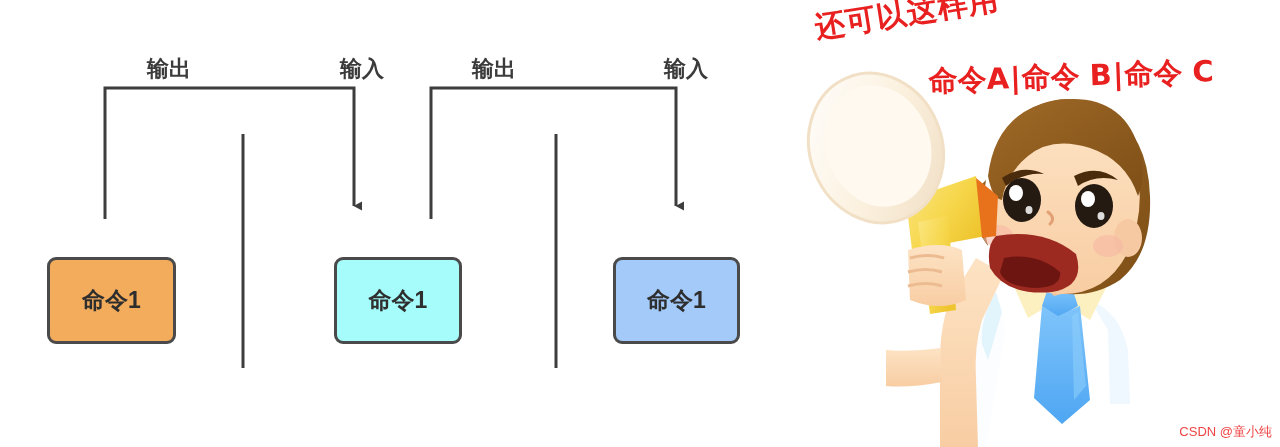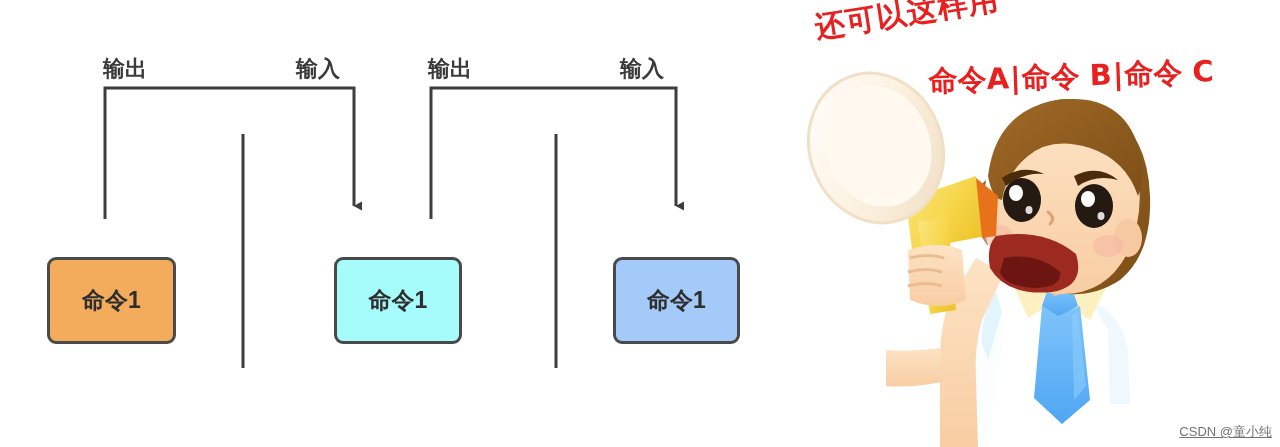--- a/index.html
+++ b/index.html
@@ -34,20 +34,21 @@
   }
 
   .io-label {
     position: absolute;
     font-family: "Liberation Sans", "DejaVu Sans", sans-serif;
     font-size: 22px;
     font-weight: bold;
     color: #3b3b3b;
     white-space: nowrap;
     letter-spacing: 0px;
+    margin-left: 44px;
   }
 
   .cmd-box {
     position: absolute;
     box-sizing: border-box;
     border: 3px solid #4a4a4a;
     border-radius: 9px;
     display: flex;
     align-items: center;
     justify-content: center;
@@ -100,23 +101,22 @@
     font-weight: bold;
     padding: 0 1px;
   }
 
   .watermark {
     position: absolute;
     right: 8px;
     bottom: 6px;
     font-family: "Liberation Sans", "DejaVu Sans", sans-serif;
     font-size: 13px;
-    color: #737373;
-    white-space: nowrap;
-    text-decoration: underline;
+    color: #ef4444;
+    white-space: nowrap;
   }
 </style>
 </head>
 <body>
 
 <div id="canvas">
 
   <div class="diagram-layer">
 
     <svg width="800" height="447" viewBox="0 0 800 447">

